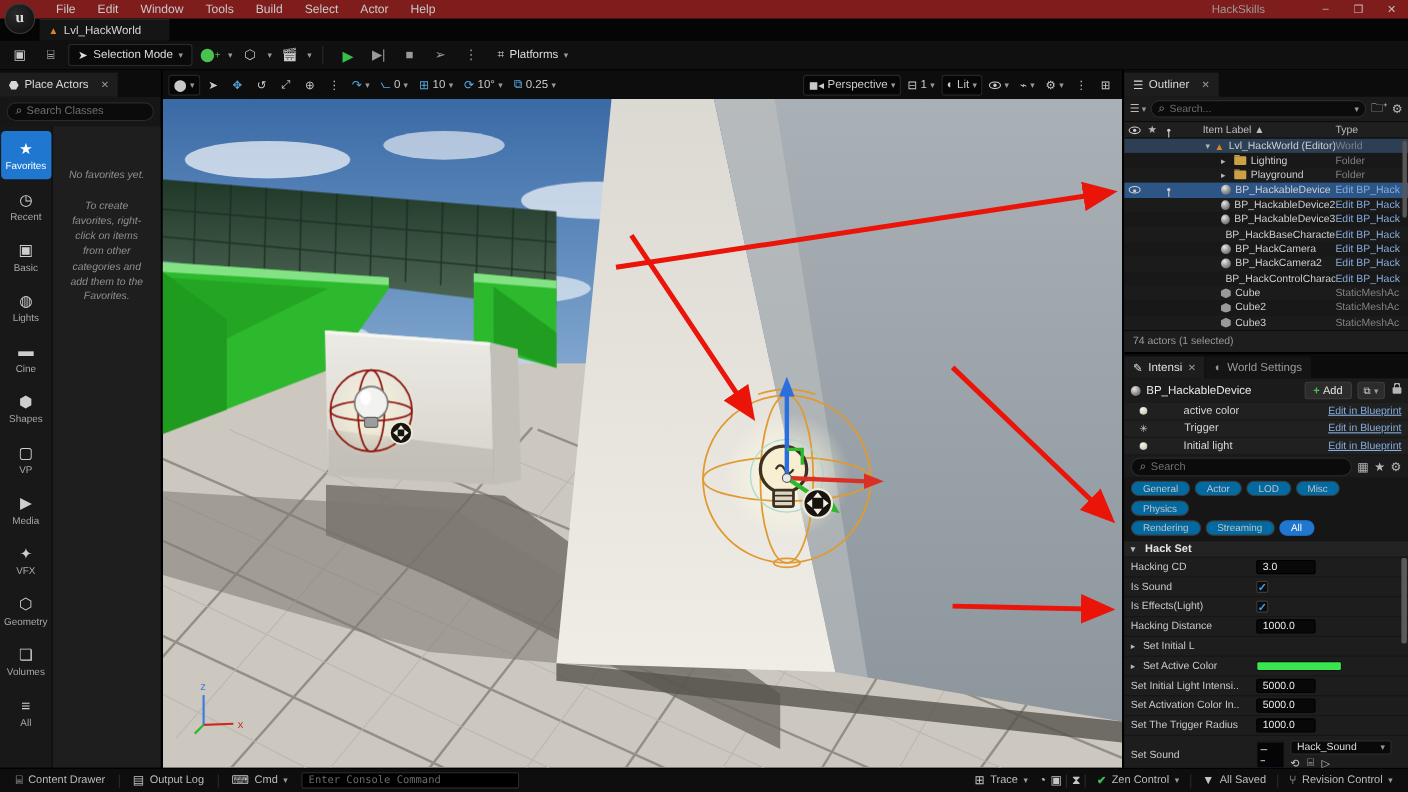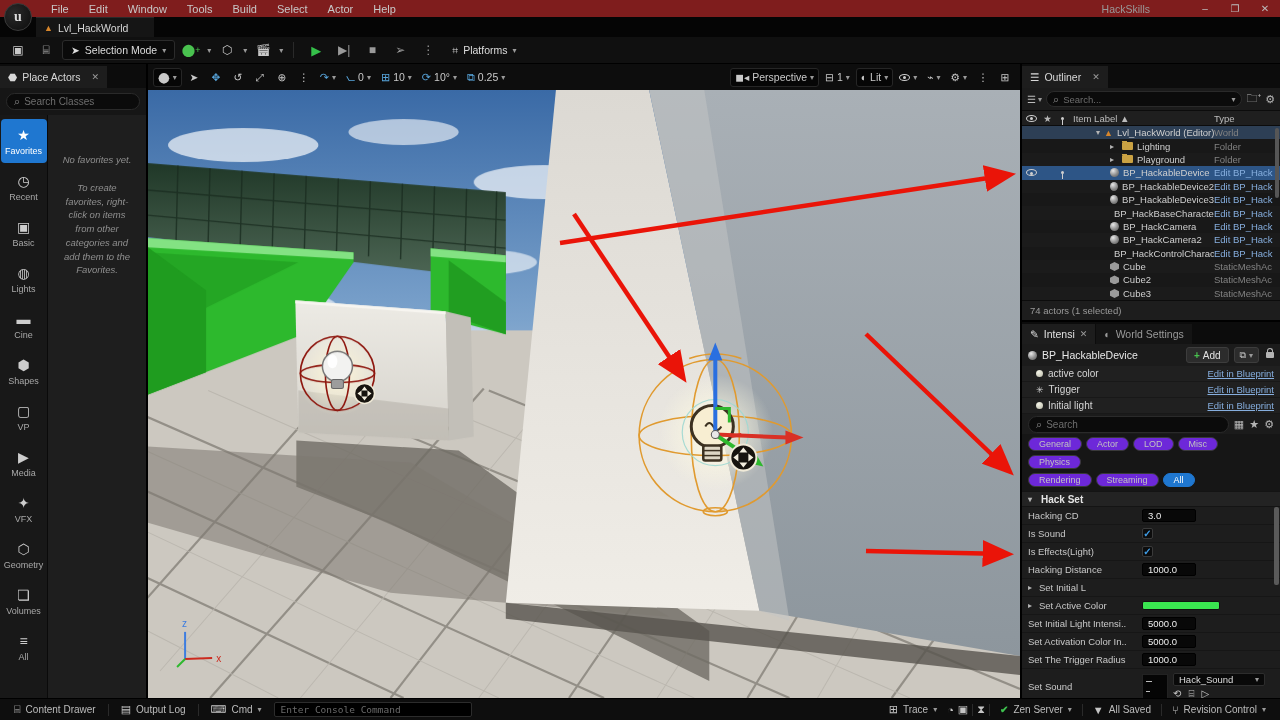--- a/index.html
+++ b/index.html
@@ -69,21 +69,21 @@
   .ol-toolbar{height:22px;display:flex;align-items:center;padding:0 5px;gap:4px;background:#1b1b1b;}
   .ol-filter{color:#bbb;font-size:10px;display:flex;align-items:center;gap:2px;}
   .ol-search{flex:1;height:16px;background:#0b0b0b;border:1px solid #2a2a2a;border-radius:8px;display:flex;align-items:center;padding:0 6px;gap:4px;}
   .ol-search input{flex:1;background:transparent;border:0;outline:0;color:#ccc;font-size:9.5px;min-width:0;font-family:"Liberation Sans",sans-serif;}
   .ol-search input::placeholder{color:#6e6e6e;}
   .ol-tbico{color:#b5b5b5;font-size:11px;}
   .ol-header{height:16px;background:#1f1f1f;border-top:1px solid #0c0c0c;border-bottom:1px solid #0c0c0c;display:flex;align-items:center;font-size:9.5px;color:#bdbdbd;}
   .col-eye{width:18px;display:flex;justify-content:center;}
   .col-star{width:15px;text-align:center;color:#b5b5b5;}
   .col-pin{width:15px;display:flex;justify-content:center;}
-  .col-label{flex:1;padding-left:3px;}
+  .col-label{flex:1;padding-left:3px;text-align:center;}
   .col-type{width:66px;color:#bdbdbd;margin-left:44px;}
   .ol-rows{flex:1;position:relative;background:#181818;overflow:hidden;}
   .ol-row{height:13.4px;display:flex;align-items:center;font-size:9.5px;color:#cfcfcf;}
   .ol-row:nth-child(odd){background:#1b1b1b;}
   .ol-row.sel-dim{background:#2d3f55;}
   .ol-row.sel{background:#2d5586;}
   .ol-row .rlabel{flex:1;display:flex;align-items:center;gap:4px;min-width:0;white-space:nowrap;overflow:hidden;}
   .ol-row .rtype{width:66px;color:#828282;white-space:nowrap;overflow:hidden;}
   .ol-row .rtype.link{color:#86aede;}
   .exp{color:#b5b5b5;font-size:8px;width:8px;}
@@ -105,29 +105,29 @@
   .dt-tab.active{background:#1d1d1d;color:#e0e0e0;}
   .dt-tab.inactive{background:#141414;color:#9a9a9a;}
   .dt-title{height:22px;display:flex;align-items:center;padding:0 6px;gap:5px;background:#1b1b1b;}
   .dt-title .name{font-size:10.5px;color:#e8e8e8;flex:1;white-space:nowrap;overflow:hidden;}
   .add-btn{height:16px;background:#2c2c2c;border:1px solid #3d3d3d;border-radius:3px;display:flex;align-items:center;gap:3px;padding:0 7px;color:#e2e2e2;font-size:10px;}
   .add-btn .plus{color:#49c24f;font-weight:bold;}
   .comp-btn{height:16px;background:#2c2c2c;border:1px solid #3d3d3d;border-radius:3px;display:flex;align-items:center;gap:3px;padding:0 5px;color:#cfcfcf;font-size:9px;}
   .lock-ico{width:8px;height:6px;background:#b5b5b5;border-radius:1px;position:relative;margin-left:2px;}
   .lock-ico:before{content:"";position:absolute;left:1px;top:-4px;width:4px;height:4px;border:1.5px solid #b5b5b5;border-bottom:0;border-radius:3px 3px 0 0;}
   .comp-row{height:16px;display:flex;align-items:center;padding:0 6px 0 14px;gap:5px;background:#202020;border-bottom:1px solid #181818;font-size:10px;}
-  .comp-row .clabel{flex:1;color:#d6d6d6;}
+  .comp-row .clabel{flex:1;color:#d6d6d6;margin-left:28px;}
   .bp-link{color:#86aede;text-decoration:underline;font-size:9.5px;}
   .bulb-dot{width:7px;height:7px;border-radius:50%;background:radial-gradient(circle at 35% 30%,#f5f5e8,#b9b9a8);display:inline-block;}
   .spark-ico{color:#cfcfcf;font-size:9px;}
   .dt-search{height:20px;display:flex;align-items:center;gap:5px;padding:0 6px;background:#1b1b1b;}
   .dt-search .searchbar{flex:1;margin:0;}
   .dt-sico{color:#b5b5b5;font-size:11px;}
   .chips{display:flex;gap:4px;padding:3px 6px 1px 6px;flex-wrap:wrap;}
-  .chip{height:14px;border:1px solid #3a3a3a;border-radius:7px;background:#6d28d9;color:#c2c2c2;font-size:9px;display:flex;align-items:center;padding:0 10px;}
+  .chip{height:14px;border:1px solid #3a3a3a;border-radius:7px;background:#0369a1;color:#c2c2c2;font-size:9px;display:flex;align-items:center;padding:0 10px;}
   .chip.active{background:#1f77d0;border-color:#1f77d0;color:#fff;}
   .section-hd{height:16px;display:flex;align-items:center;gap:5px;padding:0 6px;background:#232323;border-top:1px solid #141414;border-bottom:1px solid #141414;color:#e4e4e4;font-weight:bold;font-size:10px;margin-top:3px;}
   .props{flex:1;position:relative;background:#1d1d1d;overflow:hidden;}
   .prop-row{height:18px;display:flex;align-items:center;border-bottom:1px solid #161616;font-size:9.5px;}
   .prop-row .plabel{width:116px;padding-left:6px;color:#c9c9c9;display:flex;align-items:center;gap:3px;white-space:nowrap;overflow:hidden;}
   .prop-row .pctrl{flex:1;display:flex;align-items:center;padding-left:4px;}
   .num-input{width:54px;height:13px;background:#080808;border:1px solid #000;border-radius:2px;color:#ededed;font-size:9.5px;display:flex;align-items:center;padding:0 5px;}
   .checkbox{width:11px;height:11px;background:#0c0c0c;border:1px solid #3a3a3a;border-radius:2px;display:flex;align-items:center;justify-content:center;color:#3f9ee8;font-size:10px;font-weight:bold;}
   .color-swatch{width:78px;height:9px;border-radius:2px;border:1px solid #111;}
   .sound-row{height:36px;text-align:center;}
@@ -875,21 +875,21 @@
         <span>Trace</span>
           <span class="caret">▾</span>
       </div>
       <span class="sb-ico">◔</span>
       <span class="sb-ico">▣</span>
       <span class="sb-sep"></span>
       <span class="sb-ico">⧗</span>
       <span class="sb-sep"></span>
       <div class="sb-item">
         <span class="green-check">✔</span>
-        <span>Zen Server</span>
+        <span>Zen Control</span>
           <span class="caret">▾</span>
       </div>
       <span class="sb-sep"></span>
       <div class="sb-item">
         <span class="sb-ico">▼</span>
         <span>All Saved</span>
       </div>
       <span class="sb-sep"></span>
       <div class="sb-item">
         <span class="sb-ico">⑂</span>

